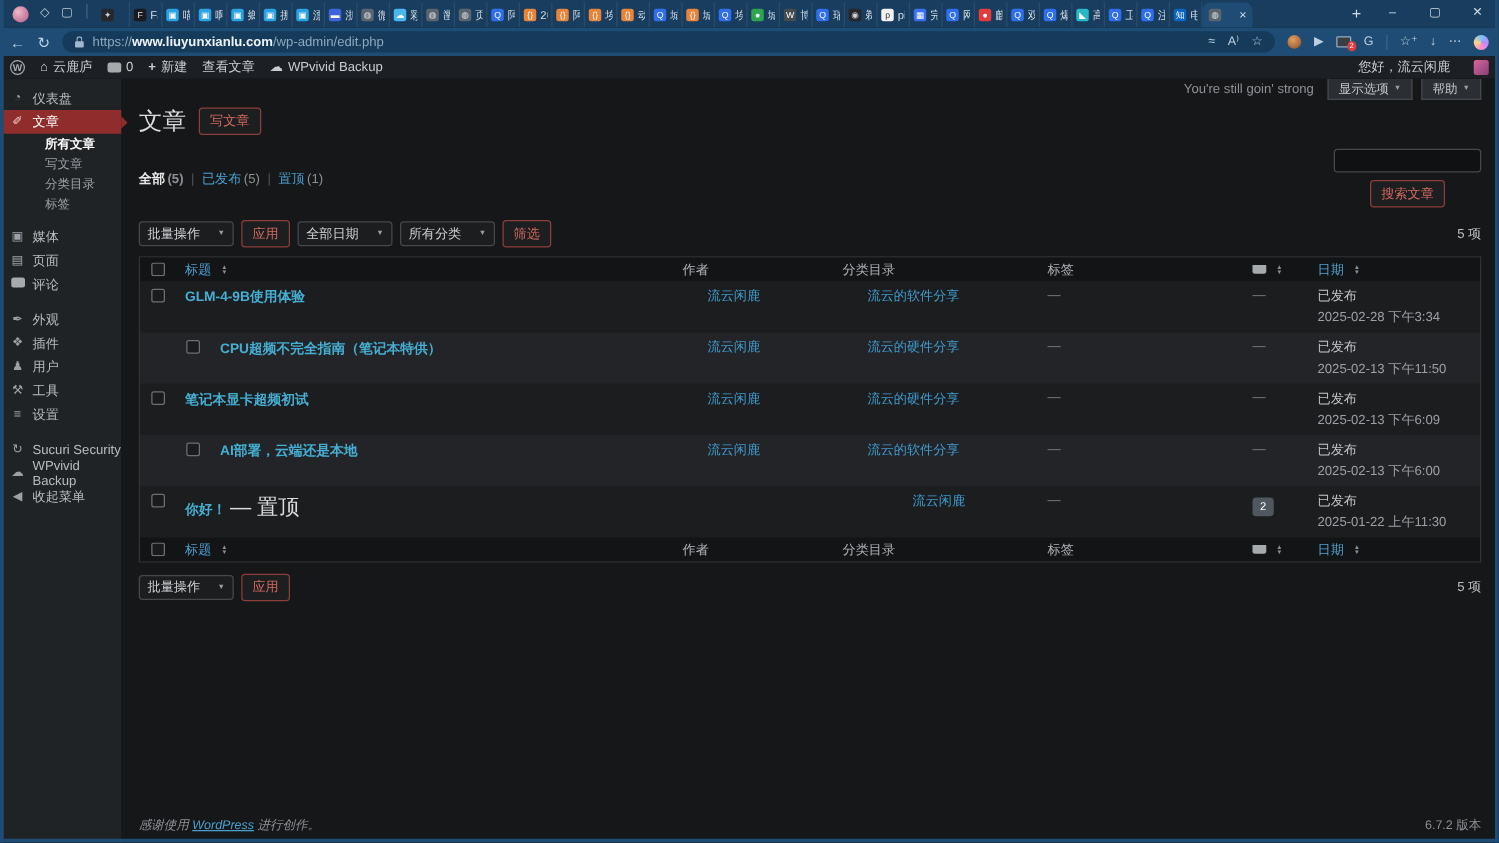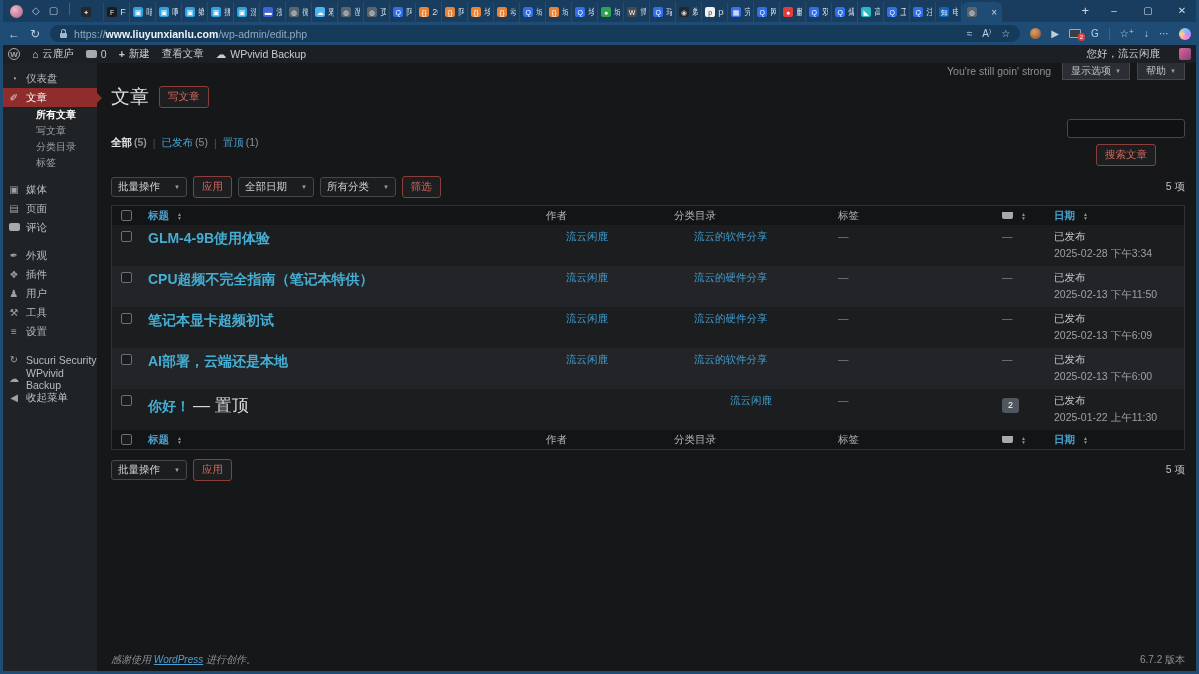--- a/index.html
+++ b/index.html
@@ -96,35 +96,35 @@
 
   .filter-row { display:flex; align-items:center; gap:6px; margin-top:10px; }
   .sel { height:20px; background:#1c1d1f; border:1px solid #45484d; border-radius:3px;
     color:#cfd1d4; font-size:10.5px; display:flex; align-items:center; gap:14px; padding:0 6px; }
   .item-count { margin-left:auto; font-size:10.5px; color:#bdc0c3; }
 
   .table { margin-top:7px; border:1px solid #2f3134; background:#1c1d1f; }
   .trow { display:flex; align-items:stretch; }
   .trow.hrow { background:#131416; height:19px; align-items:center; }
   .trow.odd { background:#1c1d1f; }
-  .trow.even { background:#232427; }
+  .trow.even { background:#232427;padding-left:28px; }
   .cell { padding:5px 8px; font-size:10.5px; color:#b0b3b7; overflow:hidden; }
   .c-cb { flex:0 0 28px; display:flex; justify-content:center; padding:5px 0; }
   .hrow .c-cb, .hrow .cell { padding-top:0; padding-bottom:0; display:flex; align-items:center; }
   .c-title { flex:1 1 auto; min-width:0; }
   .c-author { flex:0 0 128px; }
   .c-cat { flex:0 0 164px; }
   .c-tags { flex:0 0 164px; }
   .c-com { flex:0 0 52px; }
   .c-date { flex:0 0 138px; }
   .cb { width:11px; height:11px; border:1px solid #6b7077; border-radius:2px; background:#1a1b1d; margin-top:1px; }
   .hrow .cb { margin-top:0; }
-  .sort-col { color:#4ba0cf; display:flex; align-items:center; gap:8px;font-weight:bold; }
+  .sort-col { color:#4ba0cf; display:flex; align-items:center; gap:8px; }
   .sort-arrows { display:inline-flex; flex-direction:column; line-height:4px; font-size:5px; color:#8a8f94; }
-  .title-link { color:#45aed2; font-weight:bold; font-size:14px; }
+  .title-link { color:#45aed2; font-weight:bold; font-size:11px; }
   .title-suffix { color:#dcdcde; font-weight:normal; font-size:17px; }
   .cat-link { color:#3f9ccf;margin-left:20px; }
   .dash { color:#7b7f84; }
   .status { color:#c3c4c7; }
   .date2 { color:#9ca0a5; margin-top:3px; }
   .combadge { display:inline-block; background:#50575e; color:#fff; font-size:9px; line-height:1;
     padding:3px 6px; border-radius:3px; position:relative; margin-top:4px; }
   .combadge::after { content:""; position:absolute; left:3px; bottom:-4px; border:4px solid transparent;
     border-top-color:#50575e; border-left-width:2px; border-right-width:2px; }
   .hbubble { position:relative; top:-1px; }

